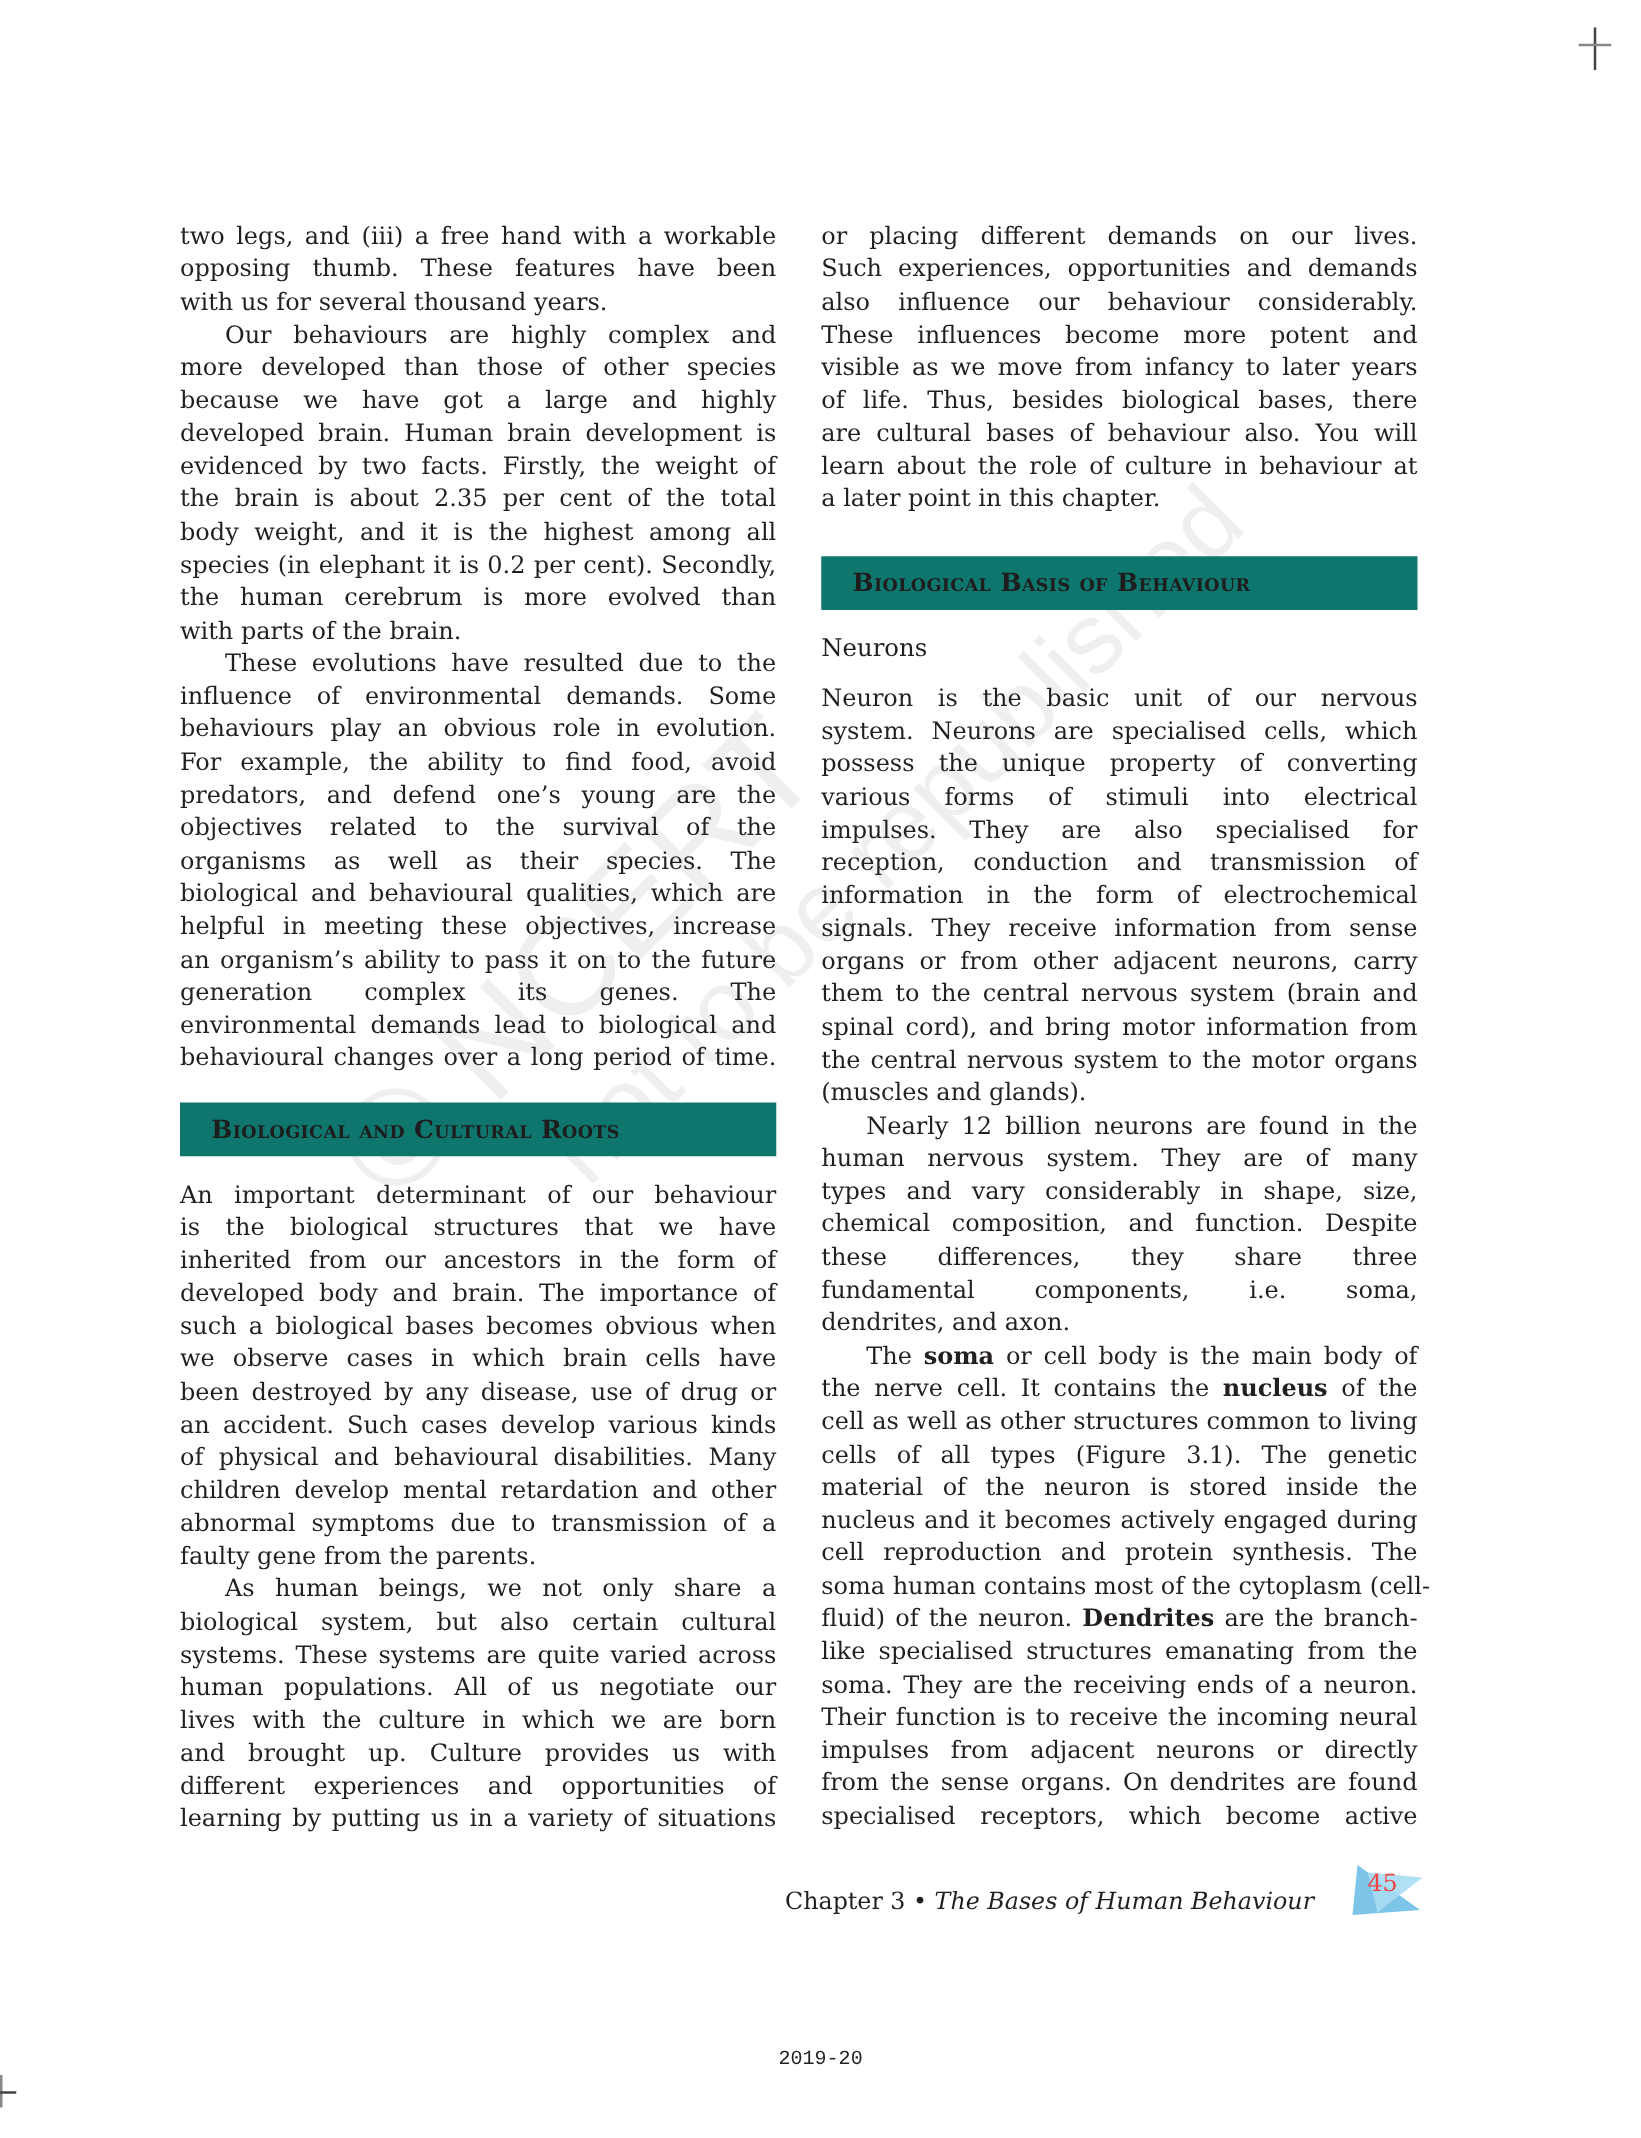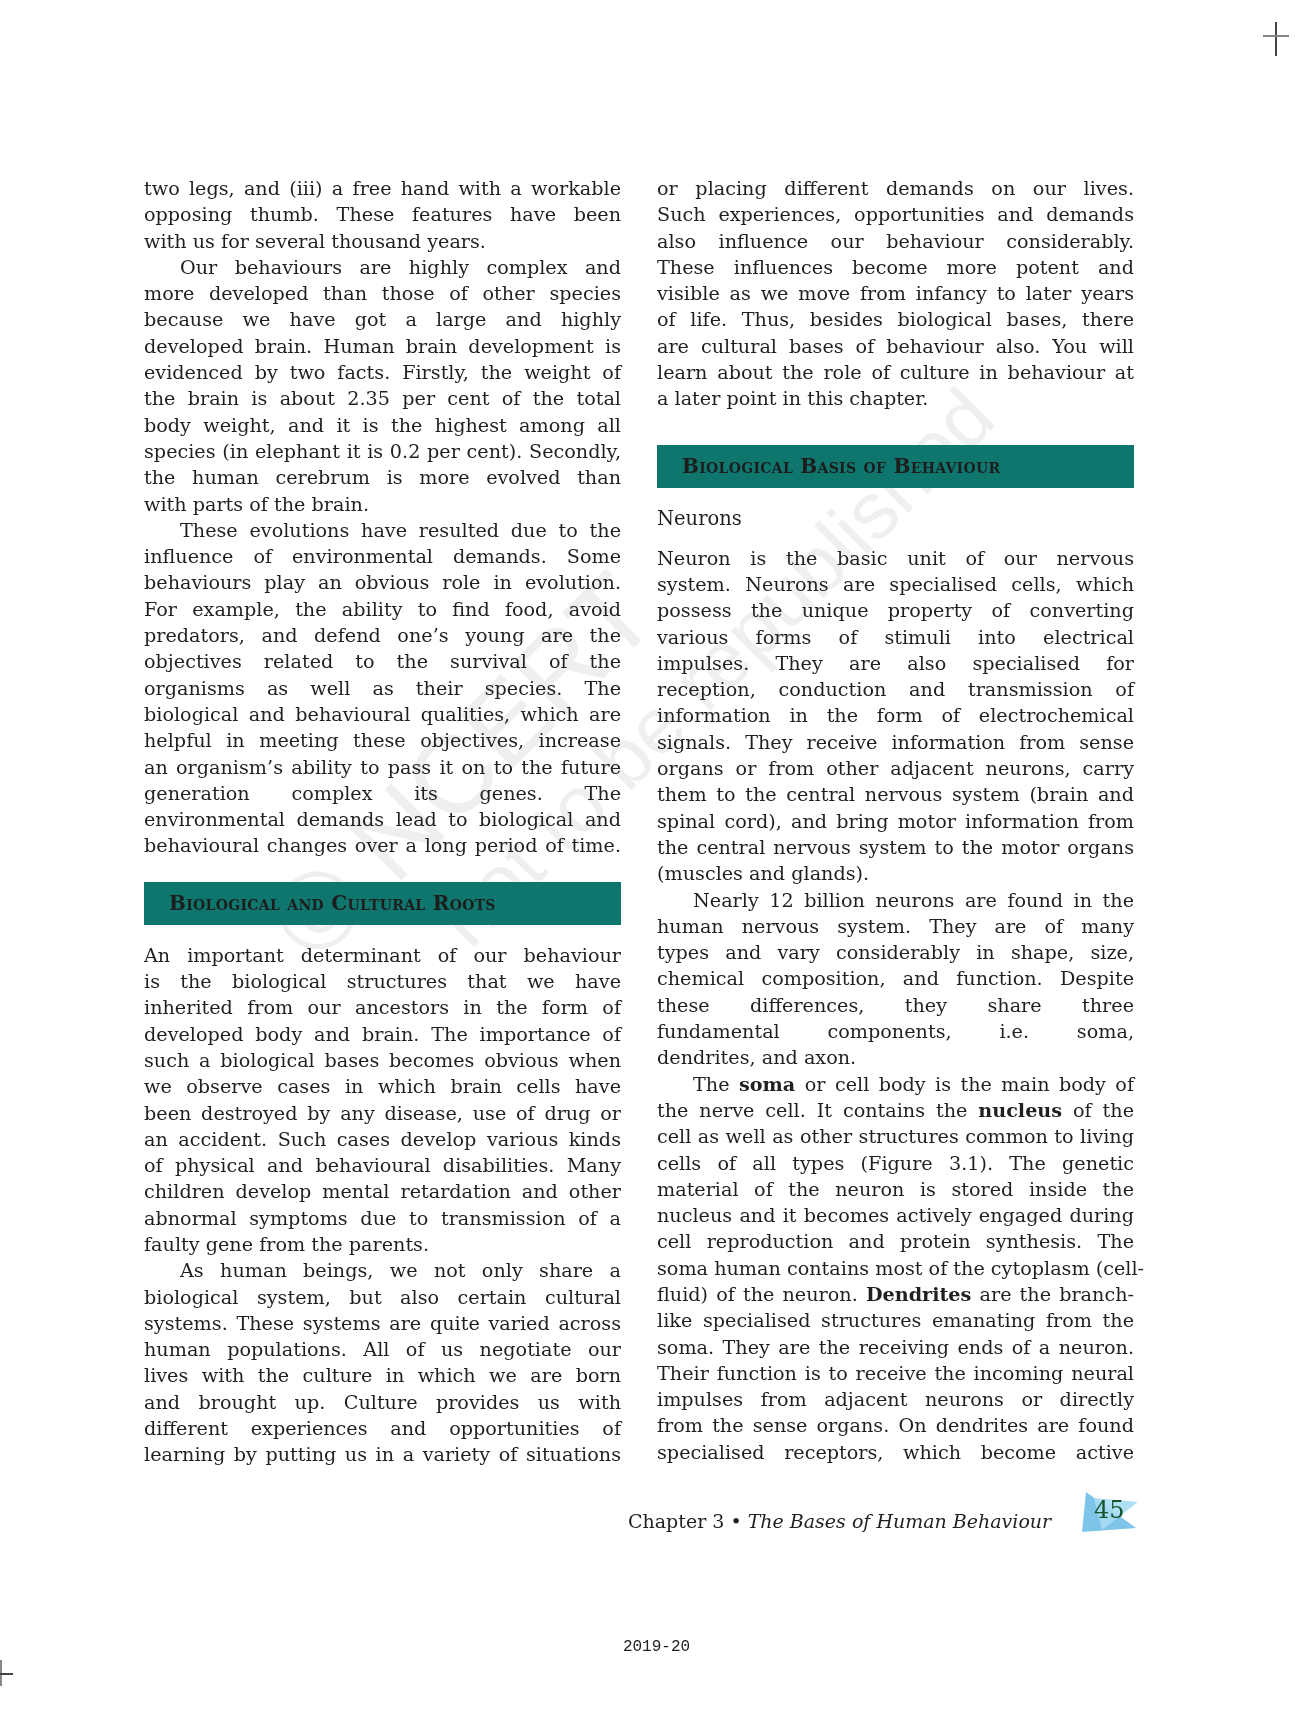--- a/index.html
+++ b/index.html
@@ -13,21 +13,21 @@
   .line.last { text-align-last: left; }
   .indent { padding-left: 36px; }
   .section-band { background: #0f766e; height: 43px; margin: 22px 0 18px 0; display: flex; align-items: center;
                   padding-left: 25px; font-weight: bold; font-size: 20px; letter-spacing: 0.3px; color: #1d1d1d; font-variant: small-caps; }
   .subhead { font-weight: normal; font-size: 19.5px; margin: 0 0 14px 0; height: 26px; }
   b { font-weight: bold; }
   .footer-chapter { position: absolute; left: 628px; top: 1510px; font-size: 19px; color: #231f20; }
   .footer-chapter i { font-style: italic; }
   .page-num { position: absolute; left: 1080px; top: 1490px; width: 56px; height: 40px; }
   .page-num svg { position: absolute; left: 0; top: 0; }
-  .page-num span { position: absolute; left: 14px; top: 6px; font-size: 24px; color: #14532d; }
+  .page-num span { position: absolute; left: 14px; top: 6px; font-size: 19px; color: #ef4444; }
   .year { position: absolute; left: 0; width: 1313px; top: 1638px; text-align: center;
           font-family: Liberation Mono, monospace; font-size: 16px; color: #222; }
   .crop { position: absolute; background: #444; }
   .watermark { position: absolute; left: 250px; top: 900px; transform: rotate(-45deg); transform-origin: left top;
                font-family: "Liberation Sans", sans-serif; color: rgba(120,120,120,0.12); font-size: 110px; white-space: nowrap;
                pointer-events: none; line-height: 110px; }
   .watermark .wm2 { display: block; font-size: 80px; padding-left: 120px; }
 </style>
 </head>
 <body>

